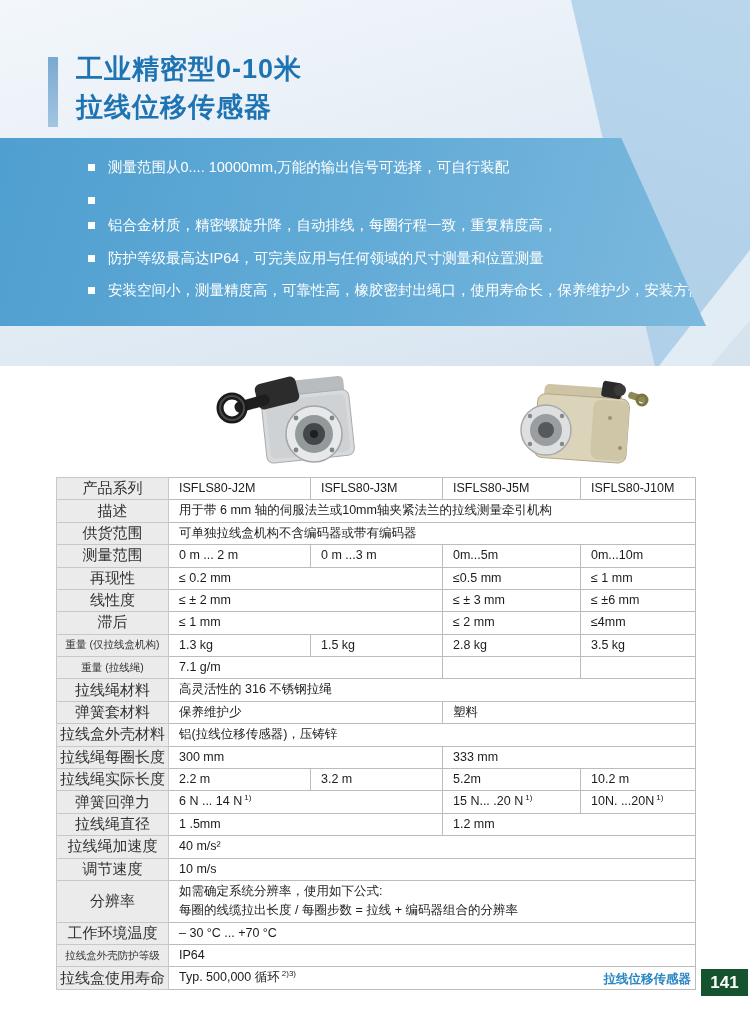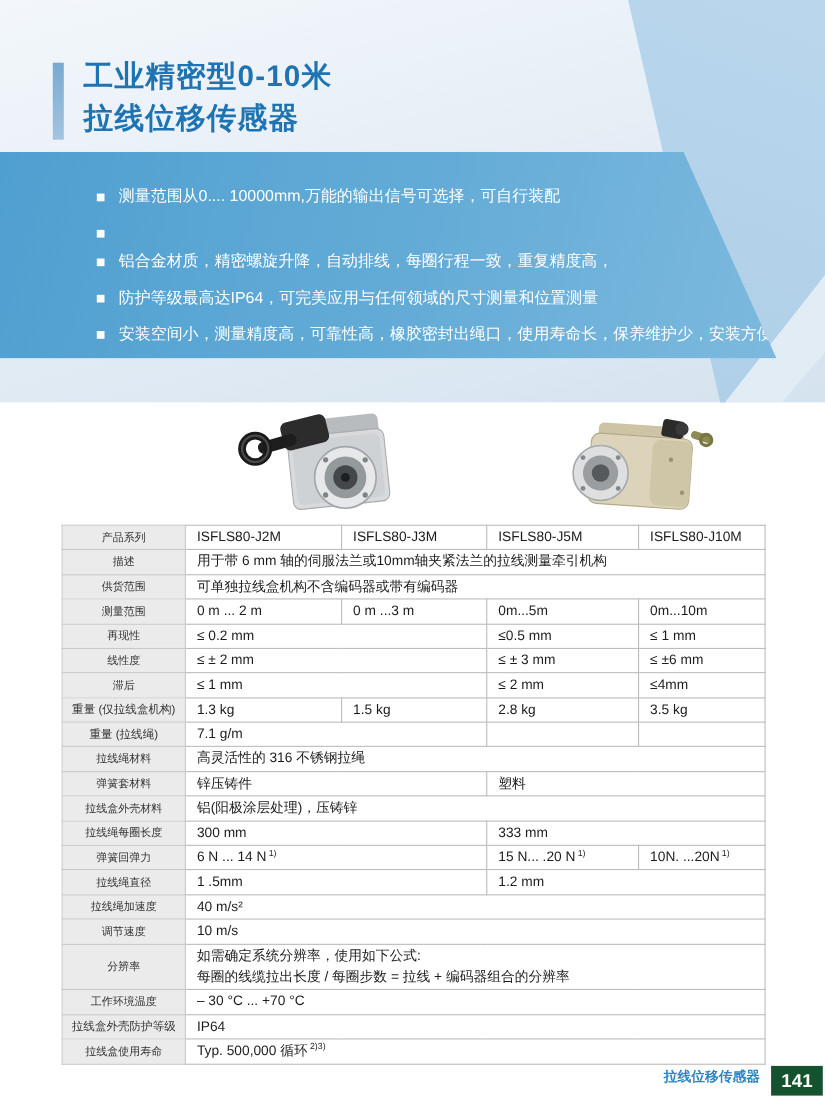--- a/index.html
+++ b/index.html
@@ -21,33 +21,33 @@
   .title-bar { position:absolute; left:48px; top:57px; width:10px; height:70px;
                background:linear-gradient(180deg,#79a9d0,#a3c5e0); }
   .title { position:absolute; left:76px; top:50px; font-size:27px; font-weight:bold;
            color:#1e74b2; line-height:38px; letter-spacing:1px; }
 
   
   .feature-box { position:absolute; left:0; top:138px; width:706px; height:188px;
                  background:linear-gradient(105deg,#4f9fd0 0%, #64acd7 55%, #7db9de 100%);
                  clip-path:polygon(0 0, 88% 0, 100% 100%, 0 100%); }
   .feature-list { list-style:none; padding:19px 0 0 88px; }
-  .feature-list li { display:flex; align-items:flex-start; margin-bottom:11.5px;margin-top:12px; }
+  .feature-list li { display:flex; align-items:flex-start; margin-bottom:11.5px; }
   .bullet { width:7px; height:7px; background:#ffffff; margin:7px 13px 0 0; flex:0 0 auto; }
   .feature-text { color:#ffffff; font-size:14.5px; line-height:21px; white-space:nowrap; }
 
   
   .photos { position:absolute; top:366px; left:0; width:750px; height:111px; background:#ffffff; }
   .photo { position:absolute; }
 
   
   .spec-table-wrap { position:absolute; left:56px; top:477px; width:639px; }
   table { border-collapse:collapse; table-layout:fixed; width:639px; }
   th, td { border:1px solid #bcbcbc; height:20px; overflow:hidden; }
-  th { background:#ebebeb; font-weight:normal; color:#333333; font-size:10px;
+  th { background:#ebebeb; font-weight:normal; color:#333333; font-size:15px;
        text-align:center; padding:0 2px; border-color:#c8c8c8; white-space:nowrap; }
   th.small { font-size:10.5px;margin-left:12px; }
   td { color:#1c1c1c; font-size:12.5px; text-align:left; padding:1px 4px 1px 10px;
        white-space:pre-line; line-height:1.55; }
   td sup { font-size:8px; margin-left:2px; }
 
   
   .footer-label { position:absolute; top:971px; right:59px; font-size:12.5px;
                   font-weight:bold; color:#2b87c3; }
   .page-badge { position:absolute; top:969px; right:2px; width:47px; height:27px;
@@ -198,31 +198,38 @@
             <td colspan="2">7.1 g/m</td>
             <td colspan="1"></td>
             <td colspan="1"></td>
           </tr>
           <tr>
             <th>拉线绳材料</th>
             <td colspan="4">高灵活性的 316 不锈钢拉绳</td>
           </tr>
           <tr>
             <th>弹簧套材料</th>
-            <td colspan="2">锌压铸件</td>
+            <td colspan="2">保养维护少</td>
             <td colspan="2">塑料</td>
           </tr>
           <tr>
             <th>拉线盒外壳材料</th>
-            <td colspan="4">铝(阳极涂层处理)，压铸锌</td>
+            <td colspan="4">铝(拉线位移传感器)，压铸锌</td>
           </tr>
           <tr>
             <th>拉线绳每圈长度</th>
             <td colspan="2">300 mm</td>
             <td colspan="2">333 mm</td>
+          </tr>
+          <tr>
+            <th>拉线绳实际长度</th>
+            <td colspan="1">2.2 m</td>
+            <td colspan="1">3.2 m</td>
+            <td colspan="1">5.2m</td>
+            <td colspan="1">10.2 m</td>
           </tr>
           <tr>
             <th>弹簧回弹力</th>
             <td colspan="2">6 N ... 14 N<sup>1)</sup></td>
             <td colspan="1">15 N... .20 N<sup>1)</sup></td>
             <td colspan="1">10N. ...20N<sup>1)</sup></td>
           </tr>
           <tr>
             <th>拉线绳直径</th>
             <td colspan="2">1 .5mm</td>

